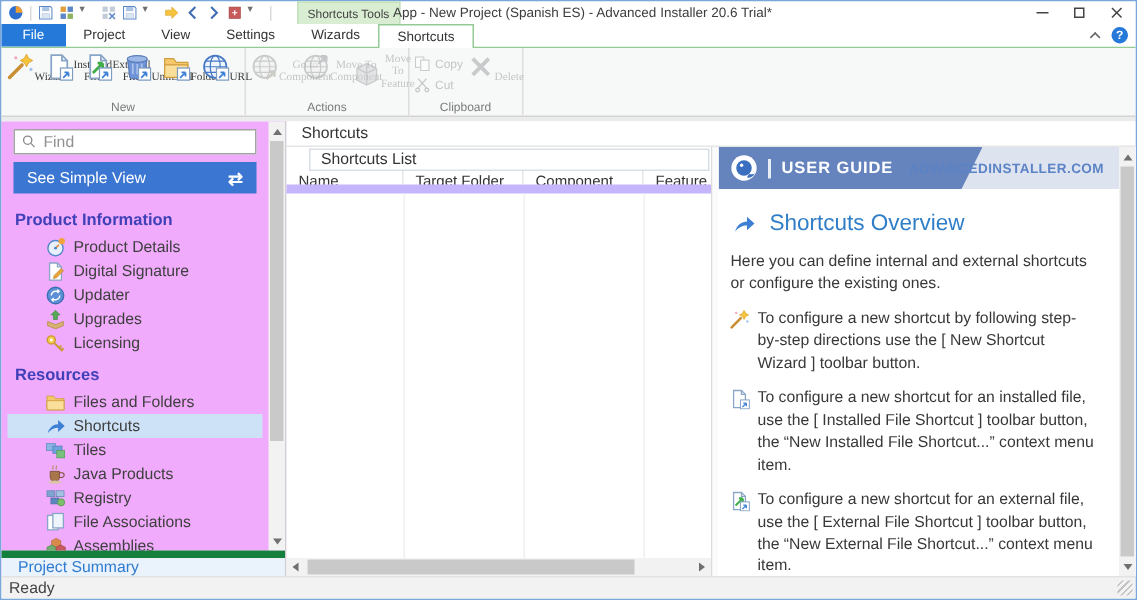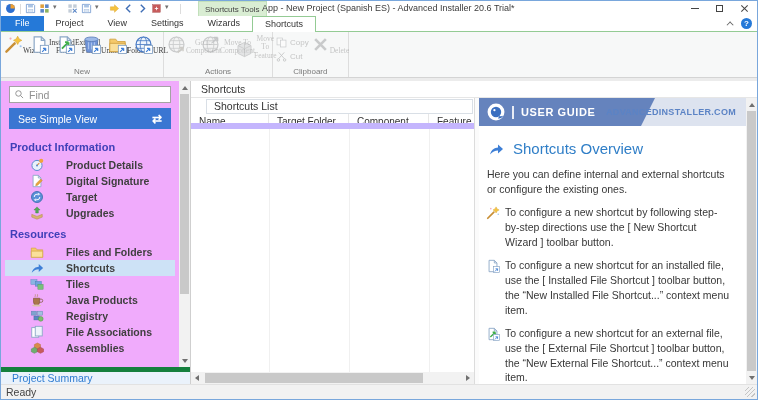--- a/index.html
+++ b/index.html
@@ -56,21 +56,21 @@
   .side-content { flex:1; position:relative; overflow:hidden; padding-right:11px; }
   .findbox { margin:5px 8px 0 8px; height:17px; border:1px solid #a3a3a3; display:flex; align-items:center; gap:4px; padding:0 4px; background:#fff; }
   .findbox .icn { width:11px; height:11px; }
   .findbox input { border:none; outline:none; flex:1; min-width:0; font:inherit; font-size:10.5px; color:#555; background:transparent; }
   .findbox input::placeholder { color:#909090; }
   .viewbtn { margin:5px 8px 0 8px; height:21px; background:#3a76d2; color:#fff; font-size:10.5px; display:flex; align-items:center; justify-content:space-between; padding:0 9px; cursor:default;text-align:right; }
   .viewbtn .swap { font-size:12px; font-weight:bold; }
   .side-sections { margin-top:11px; }
   .sec-title { height:15px; line-height:15px; padding-left:9px; font-weight:bold; font-size:11px; color:#4040b8; margin-bottom:2px; }
   .sec-title + .side-item { margin-top:1px; }
-  .side-item { height:16px; display:flex; align-items:center; gap:22px; padding-left:25px; margin:0 4px; font-size:10.5px; color:#3f3f3f;font-weight:bold; }
+  .side-item { height:16px; display:flex; align-items:center; gap:5px; padding-left:25px; margin:0 4px; font-size:10.5px; color:#3f3f3f; }
   .side-item .icn { width:14px; height:14px; }
   .side-item.selected { background:#cde2f6; }
   .side-item + .sec-title { margin-top:6px; }
   .side-footer { height:17px; flex:0 0 auto; background:#eaf2fb; color:#2e7bd0; display:flex; align-items:center; padding-left:11px; font-size:10.5px; border-top:5px solid #15803d; }
 
   
   .vscroll { position:absolute; top:0; bottom:0; right:0; width:11px; background:#f2f2f2; }
   .varrow { position:absolute; left:0; width:11px; height:13px; display:flex; align-items:center; justify-content:center; }
   .varrow.top { top:0; } .varrow.bot { bottom:0; }
   .vthumb { position:absolute; left:1px; width:9px; background:#c9c9c9; }
@@ -423,30 +423,40 @@
               <span>Digital Signature</span>
             </div>
             <div class="side-item">
               <span class="icn">
                 <svg viewBox="0 0 16 16" xmlns="http://www.w3.org/2000/svg">
                   <circle cx="8" cy="8" r="6.3" fill="#5b90d8" stroke="#3f6fae"></circle>
                   <path d="M4.8 8a3.2 3.2 0 013.2-3.2h2.4M11.2 8A3.2 3.2 0 018 11.2H5.6" stroke="#fff" stroke-width="1.1" fill="none"></path>
                   <path d="M9.4 3.4l1.4 1.4-1.4 1.4M6.6 9.8L5.2 11.2l1.4 1.4" stroke="#fff" stroke-width="1" fill="none"></path>
                 </svg>
               </span>
-              <span>Target</span>
+              <span>Updater</span>
             </div>
             <div class="side-item">
               <span class="icn">
                 <svg viewBox="0 0 16 16" xmlns="http://www.w3.org/2000/svg">
                   <path d="M2 9.5l6 2.4 6-2.4v3.2l-6 2.4-6-2.4z" fill="#d8b271" stroke="#b08d4a" stroke-width=".6"></path>
                   <path d="M8 1l3.5 3.5H9.5V8h-3V4.5H4.5z" fill="#57a857" stroke="#3f8a3f" stroke-width=".5"></path>
                 </svg>
               </span>
               <span>Upgrades</span>
+            </div>
+            <div class="side-item">
+              <span class="icn">
+                <svg viewBox="0 0 16 16" xmlns="http://www.w3.org/2000/svg">
+                  <circle cx="4.8" cy="5.3" r="3.1" fill="#f4c84a" stroke="#c89a30"></circle>
+                  <circle cx="4.8" cy="5.3" r="1.1" fill="#fff"></circle>
+                  <path d="M7.3 7.8l6 6M10.8 11.3l1.7-1.7M12.6 13.1l1.5-1.5" stroke="#c89a30" stroke-width="1.5" fill="none"></path>
+                </svg>
+              </span>
+              <span>Licensing</span>
             </div>
             <div class="sec-title">Resources</div>
             <div class="side-item">
               <span class="icn">
                 <svg viewBox="0 0 16 16" xmlns="http://www.w3.org/2000/svg">
                   <path d="M1.5 3.5h5L8 5.5h6.5V14h-13z" fill="#f5c96b" stroke="#cf9f3f" stroke-width=".7"></path>
                   <path d="M1.5 7h13v7h-13z" fill="#fadf9a" stroke="#cf9f3f" stroke-width=".7"></path>
                 </svg>
               </span>
               <span>Files and Folders</span>

